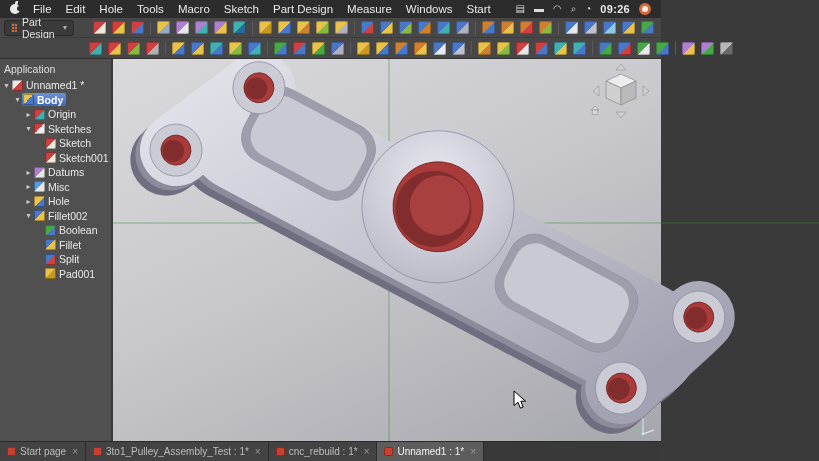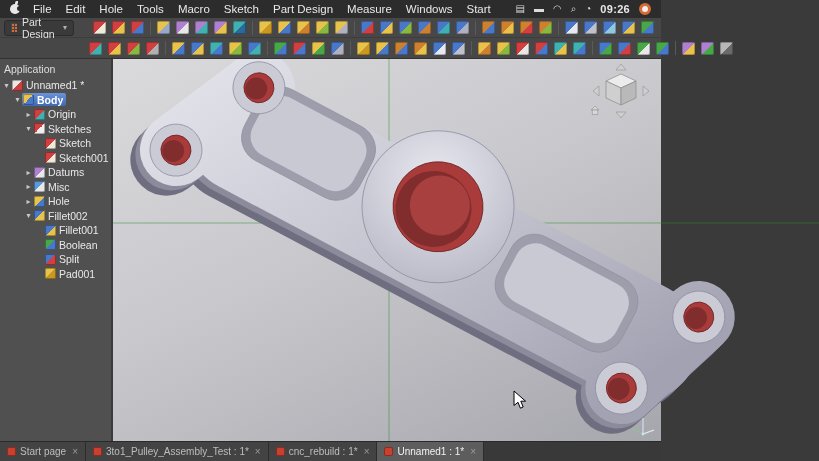--- a/index.html
+++ b/index.html
@@ -264,30 +264,30 @@
           <span class="tree-exp">▾</span>
           <span class="tree-inner">
             <span class="tree-icon" style="background: linear-gradient(135deg, rgb(74, 120, 200) 50%, rgb(232, 194, 74) 50%);"></span>
             <span class="tree-label">Fillet002</span>
           </span>
         </div>
         <div class="tree-row">
           <span class="tree-pad" style="width: 35px;"></span>
           <span class="tree-exp"></span>
           <span class="tree-inner">
-            <span class="tree-icon" style="background: linear-gradient(135deg, rgb(74, 120, 200) 50%, rgb(232, 194, 74) 50%);"></span>
-            <span class="tree-label">Fillet001</span>
-          </span>
-        </div>
-        <div class="tree-row">
-          <span class="tree-pad" style="width: 35px;"></span>
-          <span class="tree-exp"></span>
-          <span class="tree-inner">
             <span class="tree-icon" style="background: linear-gradient(135deg, rgb(72, 168, 72) 50%, rgb(74, 120, 200) 50%);"></span>
             <span class="tree-label">Boolean</span>
+          </span>
+        </div>
+        <div class="tree-row">
+          <span class="tree-pad" style="width: 35px;"></span>
+          <span class="tree-exp"></span>
+          <span class="tree-inner">
+            <span class="tree-icon" style="background: linear-gradient(135deg, rgb(74, 120, 200) 50%, rgb(232, 194, 74) 50%);"></span>
+            <span class="tree-label">Fillet</span>
           </span>
         </div>
         <div class="tree-row">
           <span class="tree-pad" style="width: 35px;"></span>
           <span class="tree-exp"></span>
           <span class="tree-inner">
             <span class="tree-icon" style="background: linear-gradient(135deg, rgb(74, 120, 200) 50%, rgb(208, 64, 64) 50%);"></span>
             <span class="tree-label">Split</span>
           </span>
         </div>

